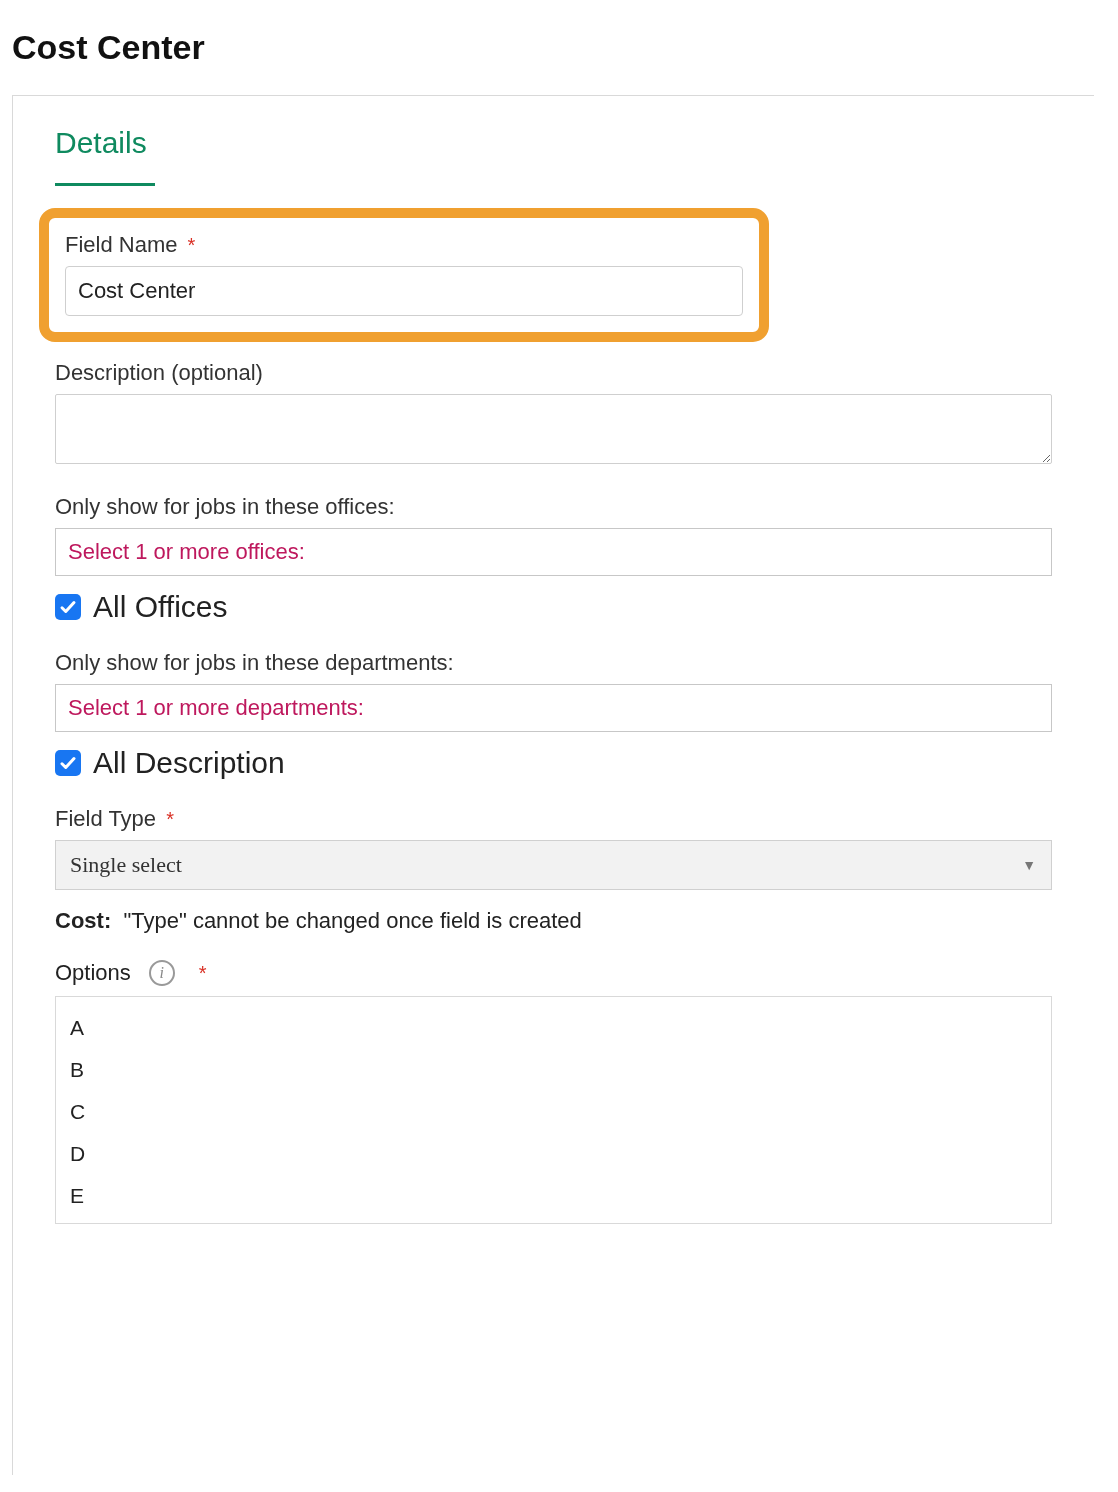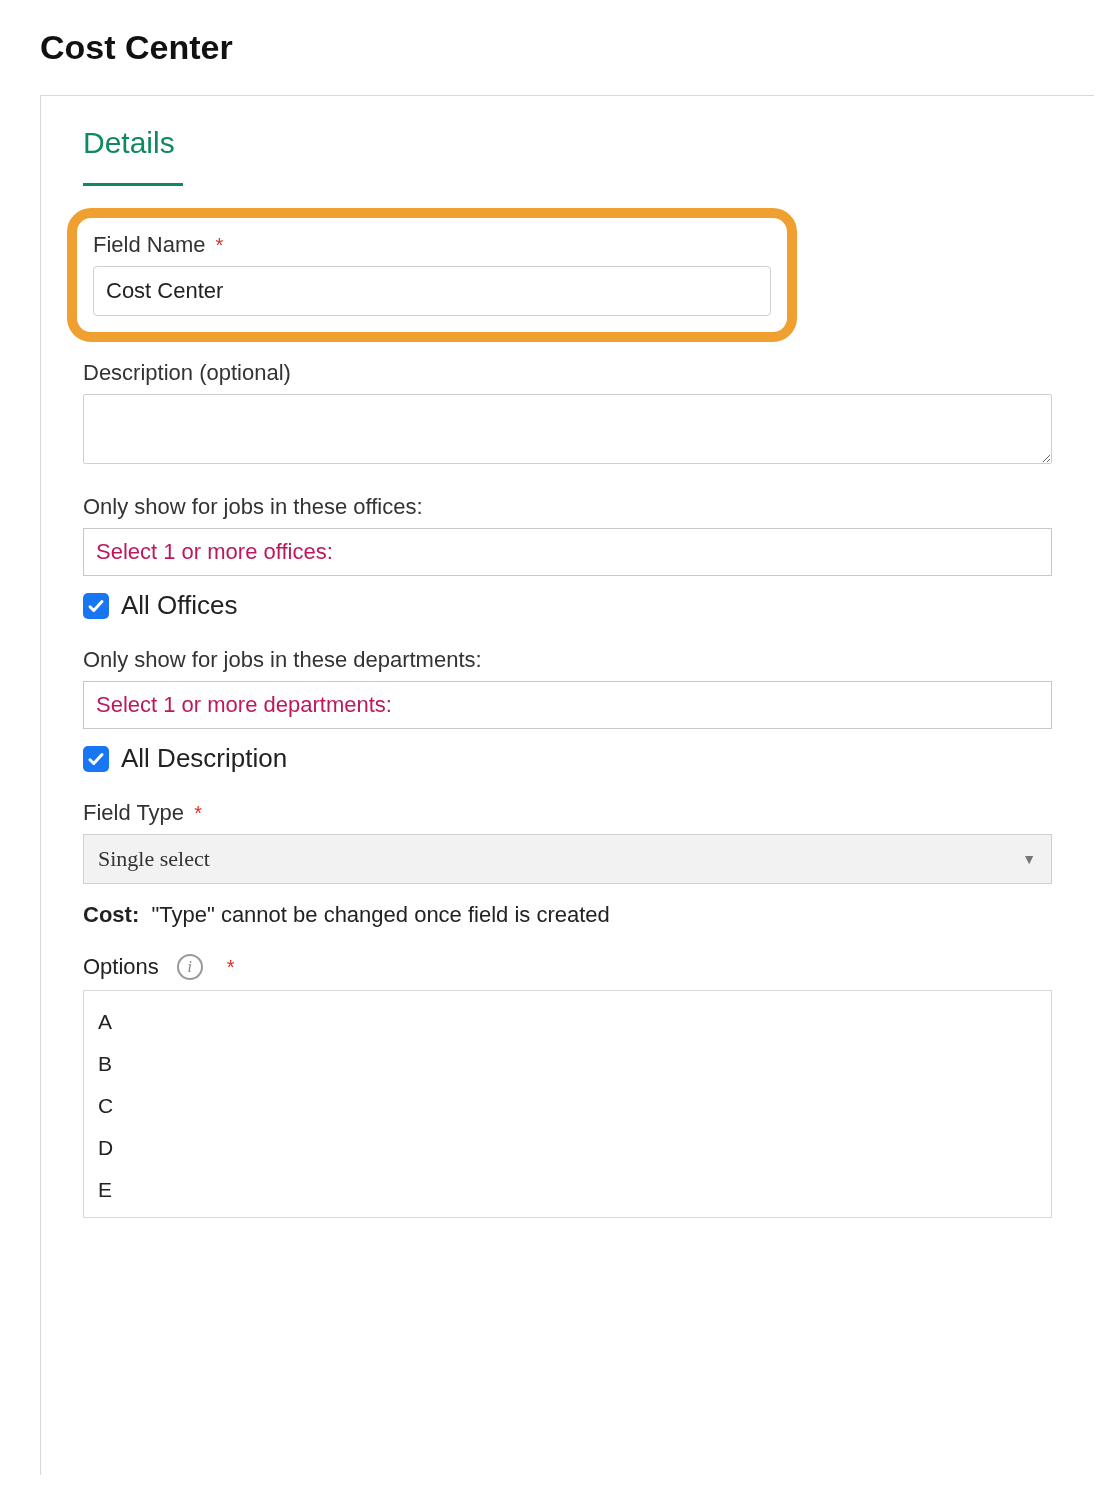--- a/index.html
+++ b/index.html
@@ -5,21 +5,21 @@
   * { box-sizing: border-box; }
   body {
     margin: 0;
     padding: 0;
     font-family: -apple-system, BlinkMacSystemFont, "Segoe UI", Helvetica, Arial, sans-serif;
     color: #222;
     background: #fff;
     width: 1118px;
   }
   .page {
-    padding: 20px 24px 0 40px;
+    padding: 20px 24px 0 12px;
   }
   .page-title {
     font-size: 34px;
     font-weight: 600;
     margin: 8px 0 28px 0;
     color: #111;
   }
   .panel {
     border: 1px solid #d9d9d9;
     border-right: none;
@@ -44,21 +44,21 @@
     position: absolute;
     left: 0;
     bottom: -14px;
     width: 100px;
     height: 3px;
     background: #0f8a5f;
   }
 
   .highlight-box {
     border: 10px solid #f0a030;
-    border-radius: 24px;
+    border-radius: 16px;
     padding: 14px 16px 16px 16px;
     width: 730px;
     margin-left: -16px;
     margin-bottom: 18px;
   }
 
   .field {
     margin-bottom: 26px;
   }
   .field-label {
@@ -100,21 +100,21 @@
     font-size: 22px;
     color: #be185d;
     padding: 8px 12px;
     line-height: 30px;
   }
   .checkbox-row {
     display: flex;
     align-items: center;
     gap: 12px;
     margin-top: 14px;
-    font-size: 26px;
+    font-size: 30px;
     color: #222;
   }
   .checkbox-box {
     width: 26px;
     height: 26px;
     border-radius: 5px;
     background: #1876f2;
     display: flex;
     align-items: center;
     justify-content: center;

